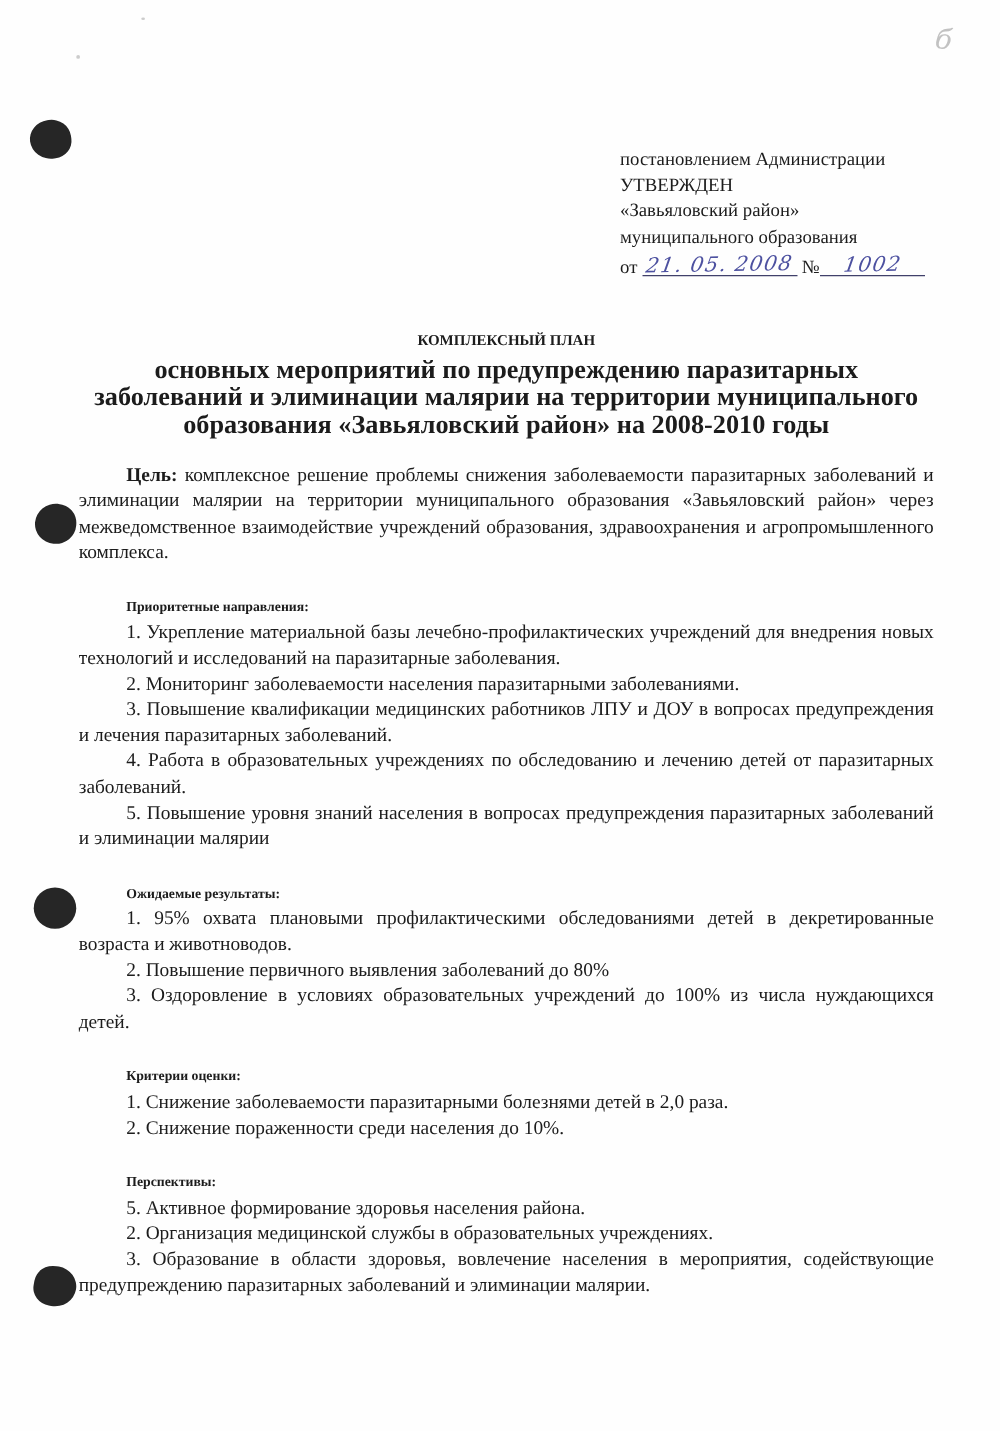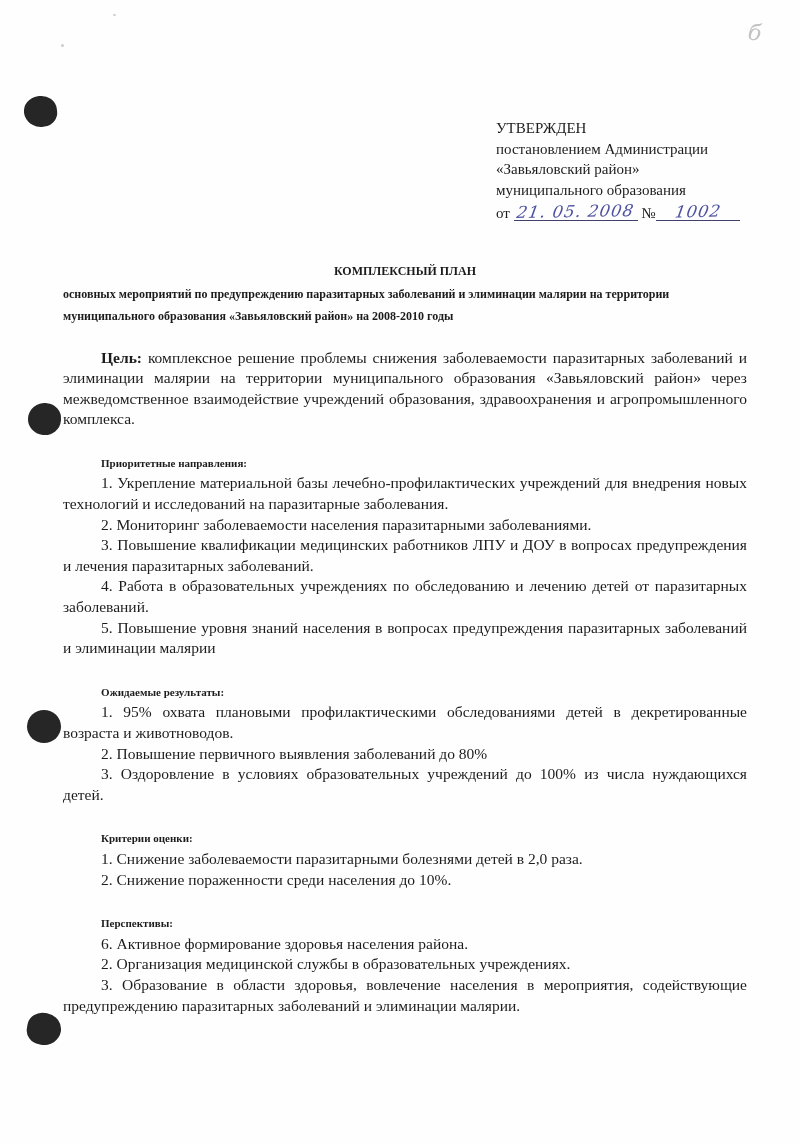--- a/index.html
+++ b/index.html
@@ -26,22 +26,22 @@
     transform:skewX(-10deg) rotate(-1deg); letter-spacing:1px;
     position:relative; top:-1px;
   }
 
   
   .doc-title {
     margin:36px 0 0 0; text-align:center; font-weight:bold;
     font-size:12px; line-height:22px;
   }
   .doc-subtitle {
-    margin:1px 0 0 0; font-weight:bold;
-    font-size:12px; line-height:22px;
+    margin:1px 0 0 0; text-align:center; font-weight:bold;
+    font-size:21px; line-height:22px;
   }
 
   
   .para {
     margin:0; font-size:15.5px; line-height:20.6px;
     text-align:justify; text-indent:38px;
   }
   .goal { margin-top:21px; }
   .bold { font-weight:bold; }
   .sect-head {
@@ -77,22 +77,22 @@
   <span class="speck speck-2"></span>
 
   <span class="dot dot-1"></span>
   <span class="dot dot-2"></span>
   <span class="dot dot-3"></span>
   <span class="dot dot-4"></span>
 
   <div class="content">
 
     <div class="approval">
+      <p>постановлением Администрации</p>
       <p>УТВЕРЖДЕН</p>
-      <p>постановлением Администрации</p>
       <p>«Завьяловский район»</p>
       <p>муниципального образования</p>
       <p class="blank-line">
         <span>от</span>
         <span class="blank blank-date"><span class="hand">21. 05. 2008</span></span>
         <span>№</span><span class="blank blank-num"><span class="hand">1002</span></span>
       </p>
     </div>
 
     <h1 class="doc-title">КОМПЛЕКСНЫЙ ПЛАН</h1>
@@ -110,18 +110,18 @@
     <p class="sect-head">Ожидаемые результаты:</p>
     <p class="para">1. 95% охвата плановыми профилактическими обследованиями детей в декретированные возраста и  животноводов.</p>
     <p class="para">2.  Повышение первичного выявления заболеваний до 80%</p>
     <p class="para">3. Оздоровление в условиях образовательных учреждений до 100% из числа нуждающихся детей.</p>
 
     <p class="sect-head">Критерии оценки:</p>
     <p class="para">1.  Снижение заболеваемости паразитарными болезнями детей в 2,0 раза.</p>
     <p class="para">2.  Снижение пораженности среди населения до 10%.</p>
 
     <p class="sect-head">Перспективы:</p>
-    <p class="para">6.  Активное формирование здоровья населения района.</p>
+    <p class="para">5.  Активное формирование здоровья населения района.</p>
     <p class="para">2.  Организация  медицинской службы в образовательных учреждениях.</p>
     <p class="para">3. Образование в области здоровья, вовлечение населения в мероприятия, содействующие предупреждению паразитарных заболеваний и элиминации малярии.</p>
 
   </div>
 </div>
 
 </body></html>

